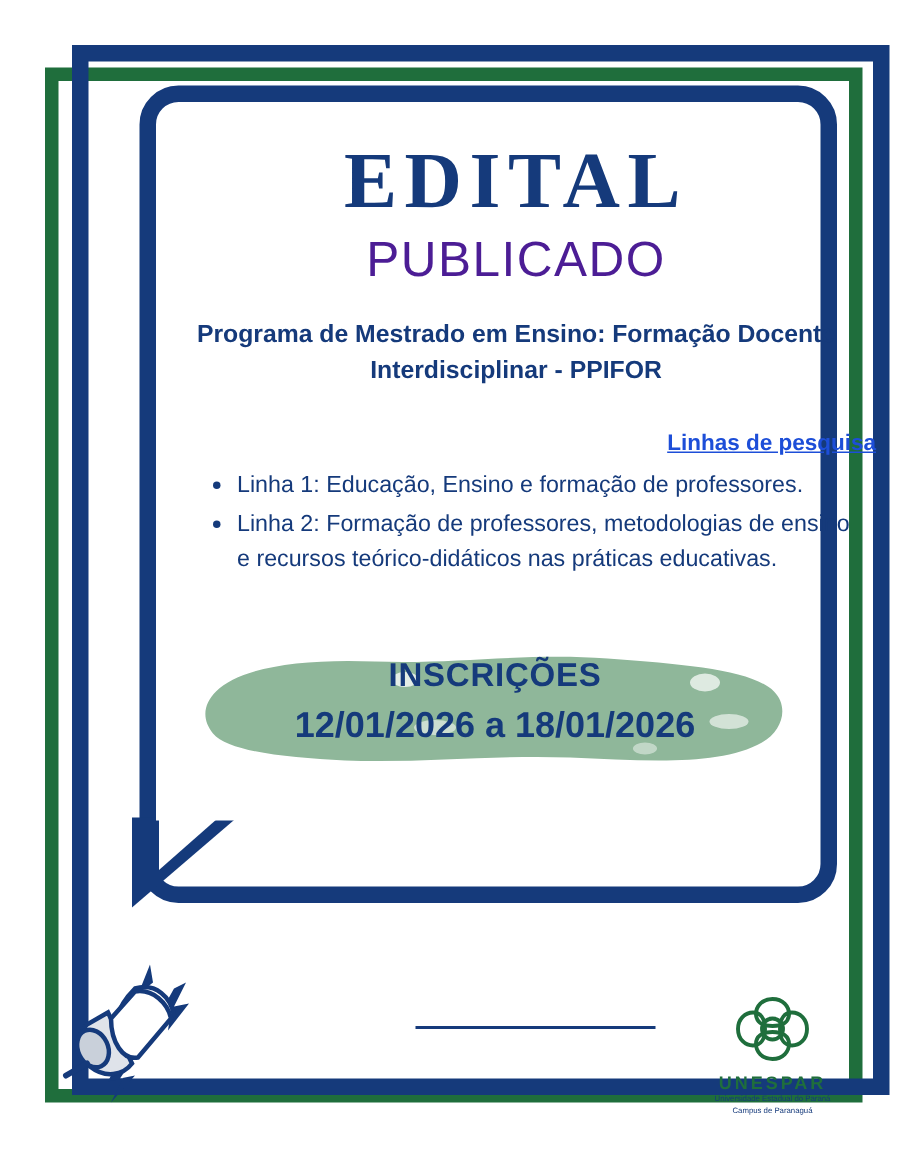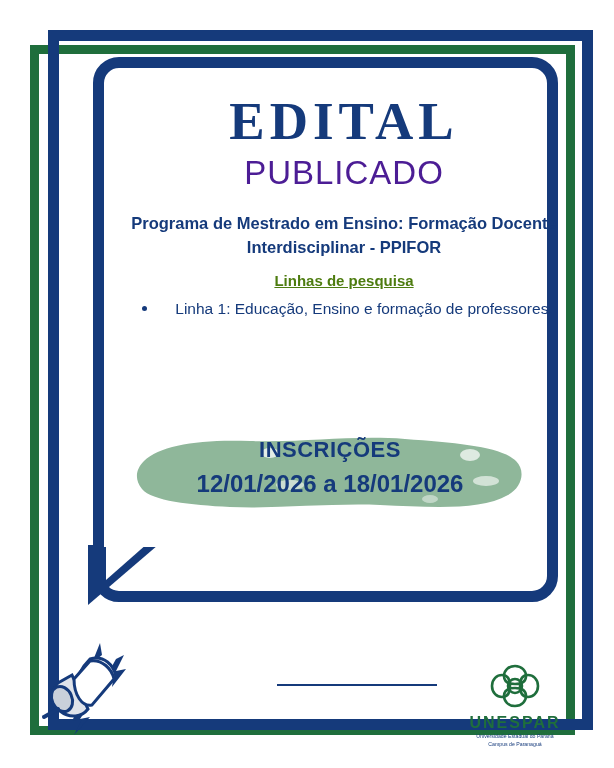--- a/index.html
+++ b/index.html
@@ -112,29 +112,30 @@
   .program {
     font-size: 16.5px;
     color: #153a7b;
     font-weight: bold;
     margin-top: 20px;
     line-height: 1.45;
     padding: 0 12px;
   }
   .lines-heading {
     font-size: 15px;
-    color: #4d7c0f;
+    color: #1d4ed8;
     font-weight: bold;
     text-decoration: underline;
-    margin-top: 13px;
+    margin-top: 28px;
+    text-align: right;
   }
   .bullets {
     margin: 8px 0 16px 0;
     padding: 0 14px 0 38px;
-    text-align: center;
+    text-align: left;
     list-style: none;
   }
   .bullets li {
     position: relative;
     font-size: 15.5px;
     color: #153a7b;
     line-height: 1.5;
     margin-bottom: 2px;
     padding-left: 16px;
   }
@@ -217,21 +218,21 @@
   .unespar {
     position: absolute;
     left: 455px;
     top: 660px;
     width: 120px;
     height: 85px;
     z-index: 7;
     text-align: center;
   }
   .unespar-name {
-    font-size: 16px;
+    font-size: 12px;
     font-weight: bold;
     color: #1f6e3c;
     letter-spacing: 2px;
     margin-top: -2px;
   }
   .unespar-sub {
     font-size: 5.2px;
     color: #153a7b;
     line-height: 1.4;
     margin-top: 1px;
@@ -250,20 +251,21 @@
   <div class="bubble-mask"></div>
   <div class="bubble-tail-inner"></div>
 
   <div class="content">
     <div class="title-main">EDITAL</div>
     <div class="title-sub">PUBLICADO</div>
     <div class="program">Programa de Mestrado em Ensino: Formação Docente Interdisciplinar - PPIFOR</div>
     <div class="lines-heading">Linhas de pesquisa</div>
     <ul class="bullets">
       <li>Linha 1: Educação, Ensino e formação de professores.</li>
+      <li>Linha 2: Formação de professores, metodologias de ensino e recursos teórico-didáticos nas práticas educativas.</li>
     </ul>
   </div>
 
   <div class="brush-wrap">
     <svg class="brush-svg" width="400" height="95" viewBox="0 0 400 95">
       <path d="M14,36 C30,20 70,14 120,16 C175,18 220,10 275,14 C330,18 372,22 386,36 C396,46 392,62 378,70 C350,86 300,82 250,80 C200,78 150,84 100,82 C60,80 22,76 12,64 C4,54 6,44 14,36 Z" fill="#8fb79a"></path>
       <ellipse cx="140" cy="28" rx="9" ry="5" fill="#ffffff" opacity="0.75"></ellipse>
       <ellipse cx="160" cy="60" rx="14" ry="5" fill="#ffffff" opacity="0.55"></ellipse>
       <ellipse cx="340" cy="30" rx="10" ry="6" fill="#ffffff" opacity="0.7"></ellipse>
       <ellipse cx="356" cy="56" rx="13" ry="5" fill="#ffffff" opacity="0.6"></ellipse>

